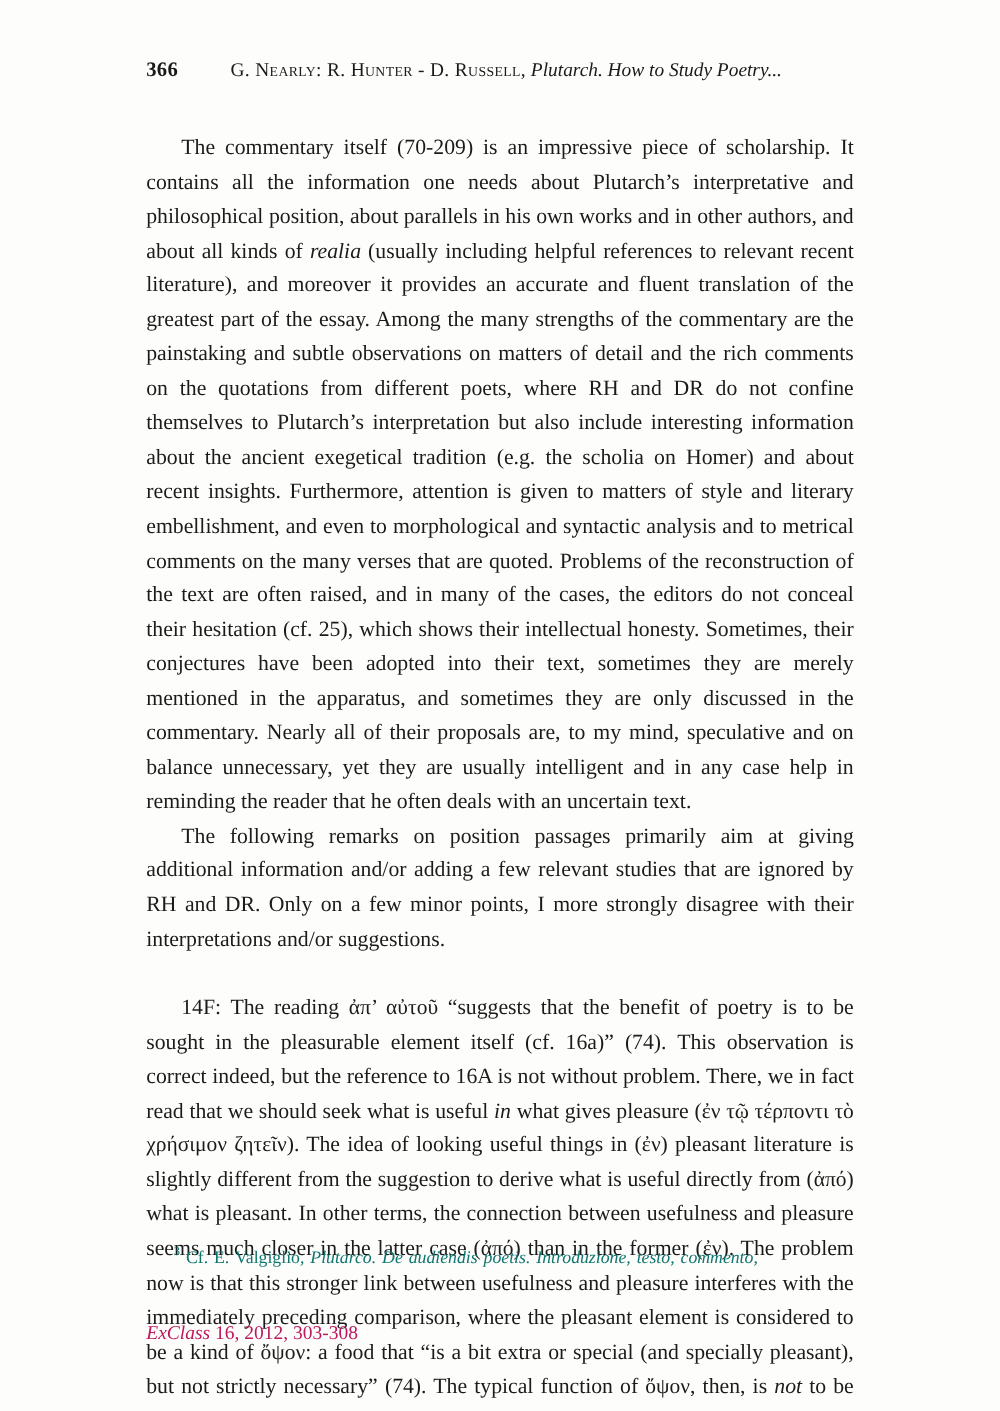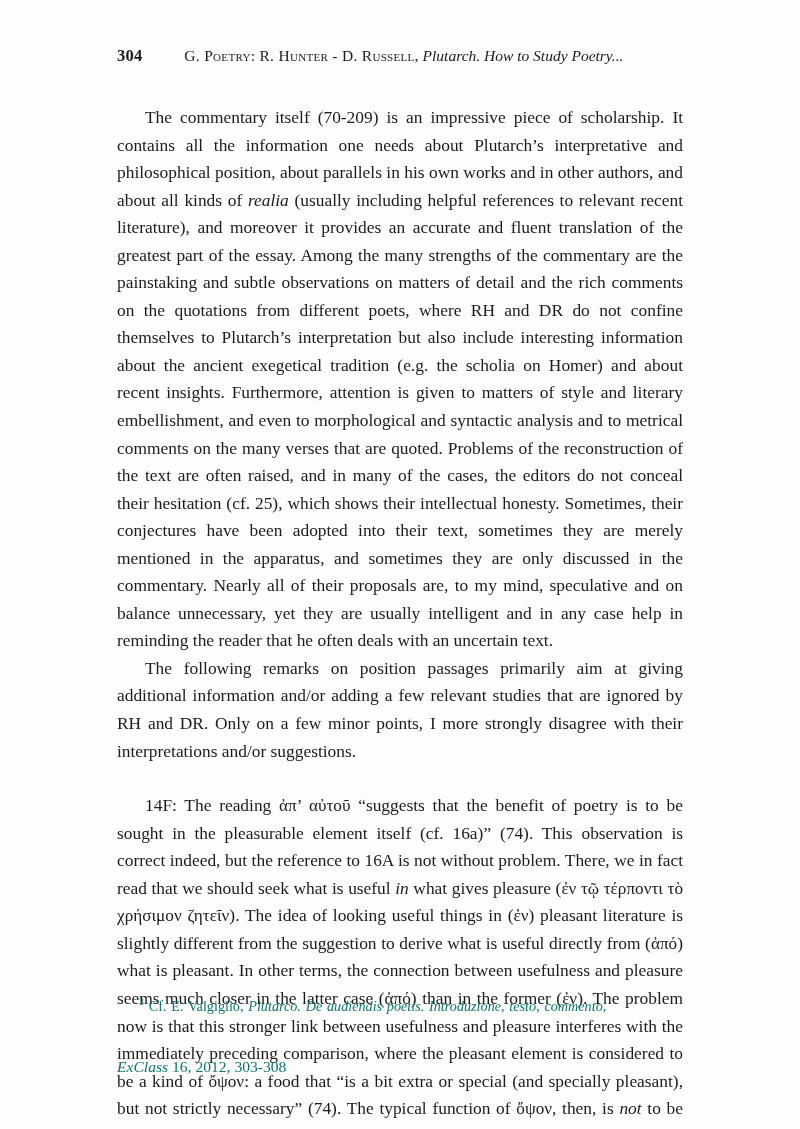--- a/index.html
+++ b/index.html
@@ -100,32 +100,32 @@
   }
 
   
   .footer {
     position: absolute;
     left: 117px;
     top: 1056px;
     width: 566px;
     font-size: 15.6px;
     line-height: 22px;
-    color: #0f766e;
+    color: #be185d;
     white-space: nowrap;
   }
   .footer .journal { font-style: italic; }
 </style>
 </head>
 <body>
 
 <div class="page">
 
   <div class="running-head">
-    <span class="folio">304</span><span class="head-gap"></span><span class="smallcaps">G. Poetry: R. Hunter - D. Russell,</span> <span class="head-title">Plutarch. How to Study Poetry...</span>
+    <span class="folio">366</span><span class="head-gap"></span><span class="smallcaps">G. Nearly: R. Hunter - D. Russell,</span> <span class="head-title">Plutarch. How to Study Poetry...</span>
   </div>
 
   <div class="textblock" id="body-host">
       <p class="para"><span>The commentary itself (70-209) is an impressive piece of scholarship. It contains all the information one needs about Plutarch’s interpretative and philosophical position, about parallels in his own works and in other authors, and about all kinds of </span><span class="it">realia</span><span> (usually including helpful references to relevant recent literature), and moreover it provides an accurate and fluent translation of the greatest part of the essay. Among the many strengths of the commentary are the painstaking and subtle observations on matters of detail and the rich comments on the quotations from different poets, where RH and DR do not confine themselves to Plutarch’s interpretation but also include interesting information about the ancient exegetical tradition (e.g. the scholia on Homer) and about recent insights. Furthermore, attention is given to matters of style and literary embellishment, and even to morphological and syntactic analysis and to metrical comments on the many verses that are quoted. Problems of the reconstruction of the text are often raised, and in many of the cases, the editors do not conceal their hesitation (cf. 25), which shows their intellectual honesty. Sometimes, their conjectures have been adopted into their text, sometimes they are merely mentioned in the apparatus, and sometimes they are only discussed in the commentary. Nearly all of their proposals are, to my mind, speculative and on balance unnecessary, yet they are usually intelligent and in any case help in reminding the reader that he often deals with an uncertain text.</span></p>
       <p class="para"><span>The following remarks on position passages primarily aim at giving additional information and/or adding a few relevant studies that are ignored by RH and DR. Only on a few minor points, I more strongly disagree with their interpretations and/or suggestions.</span></p>
       <p class="para spaced-before"><span>14F: The reading </span><span class="grk">ἀπ’ αὐτοῦ</span><span> “suggests that the benefit of poetry is to be sought in the pleasurable element itself (cf. 16a)” (74). This observation is correct indeed, but the reference to 16A is not without problem. There, we in fact read that we should seek what is useful </span><span class="it">in</span><span> what gives pleasure (</span><span class="grk">ἐν τῷ τέρποντι τὸ χρήσιμον ζητεῖν</span><span>). The idea of looking useful things in (</span><span class="grk">ἐν</span><span>) pleasant literature is slightly different from the suggestion to derive what is useful directly from (</span><span class="grk">ἀπό</span><span>) what is pleasant. In other terms, the connection between usefulness and pleasure seems much closer in the latter case (</span><span class="grk">ἀπό</span><span>) than in the former (</span><span class="grk">ἐν</span><span>). The problem now is that this stronger link between usefulness and pleasure interferes with the immediately preceding comparison, where the pleasant element is considered to be a kind of </span><span class="grk">ὄψον</span><span>: a food that “is a bit extra or special (and specially pleasant), but not strictly necessary” (74). The typical function of </span><span class="grk">ὄψον</span><span>, then, is </span><span class="it">not</span><span> to be useful but to provide pleasure, and beneficial elements should be derived from the real stuff, not from </span></p>
     </div>
 
   <div class="footnotes" id="footnote-host">
       <p class="footnote"><sup>3</sup> <span>Cf. E. Valgiglio, </span><span class="it">Plutarco. De audiendis poetis. Introduzione, testo, commento,</span></p>

